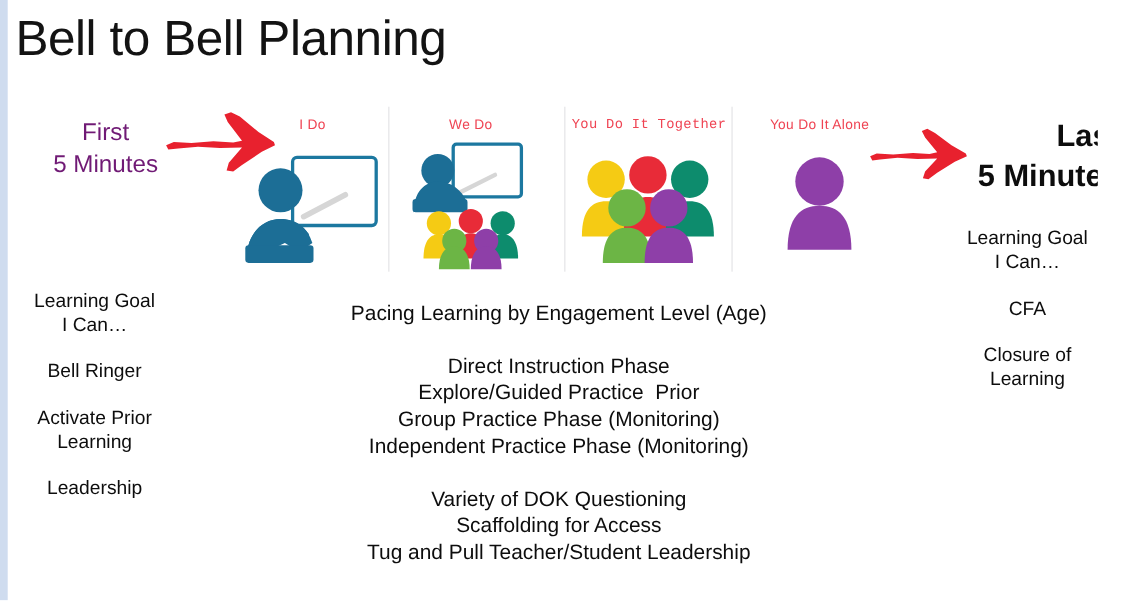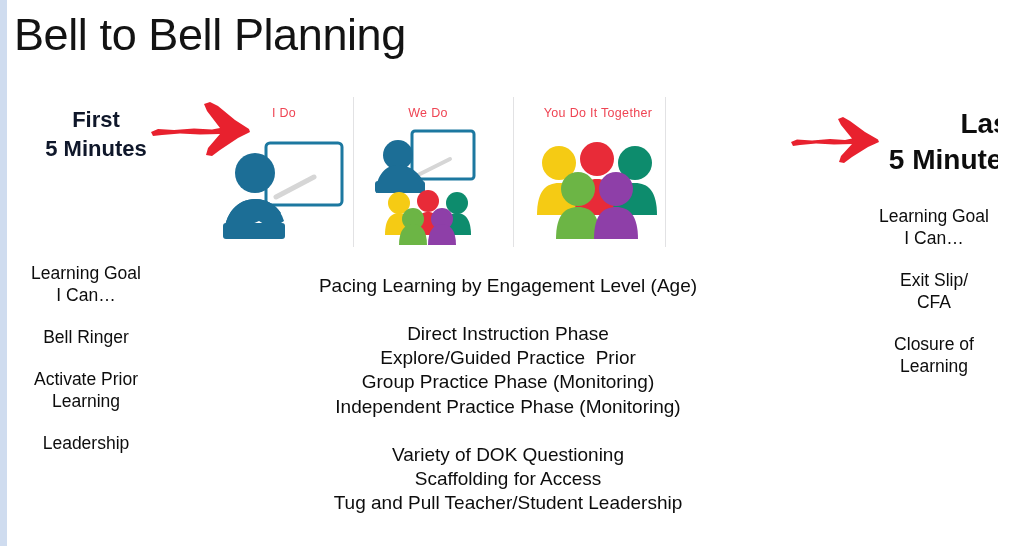--- a/index.html
+++ b/index.html
@@ -93,41 +93,41 @@
     position: absolute;
     top: 0;
     width: 1px;
     height: 150px;
     background: #e2e2e4;
   }
 
   
   .panel-ido       { left: 2px;   width: 140px; }
   .panel-wedo      { left: 142px; width: 148px; }
-  .panel-together  { left: 310px; width: 152px; }
+  .panel-together  { left: 302px; width: 152px; font-family: Liberation Mono, monospace; }
   .panel-alone     { left: 466px; width: 134px; }
   .div-1 { left: 141px; }
   .div-2 { left: 301px; }
   .div-3 { left: 453px; }
 
   
   .arrow {
     position: absolute;
   }
 
   
   .first-label {
     position: absolute;
     left: 28px;
     top: 106px;
     width: 136px;
     text-align: center;
     font-size: 22px;
-    font-weight: bold;
-    color: #0f172a;
+    font-weight: normal;
+    color: #701a75;
     line-height: 1.3;
   }
   .last-label {
     position: absolute;
     left: 888px;
     top: 106px;
     width: 130px;
     text-align: right;
     font-size: 28px;
     font-weight: bold;
@@ -258,20 +258,29 @@
           <path d="M91,90 C91,66 100,58 113,58 C126,58 135,66 135,90 Z" fill="#0d8c6d"></path>
 
           <circle cx="56" cy="64" r="17" fill="#6cb545"></circle>
           <path d="M34,114 C34,90 43,82 56,82 C69,82 78,90 78,114 Z" fill="#6cb545"></path>
           <circle cx="94" cy="64" r="17" fill="#8e3fa8"></circle>
           <path d="M72,114 C72,90 81,82 94,82 C107,82 116,90 116,114 Z" fill="#8e3fa8"></path>
         </svg>
       </div>
     </div>
 
+    <div class="panel panel-alone">
+      <div class="panel-label">You Do It Alone</div>
+      <div class="panel-art">
+        <svg width="134" height="120" viewBox="0 0 134 120">
+          <circle cx="67" cy="40" r="22" fill="#8e3fa8"></circle>
+          <path d="M38,102 C38,72 50,62 67,62 C84,62 96,72 96,102 Z" fill="#8e3fa8"></path>
+        </svg>
+      </div>
+    </div>
   </div>
 
   <div class="col col-left">
     <div class="blk">Learning Goal</div>
     <div class="blk">I Can…</div>
     <div class="gap-md"></div>
     <div class="blk">Bell Ringer</div>
     <div class="gap-md"></div>
     <div class="blk">Activate Prior</div>
     <div class="blk">Learning</div>
@@ -290,21 +299,20 @@
     <div class="gap-lg"></div>
     <div class="blk">Variety of DOK Questioning</div>
     <div class="blk">Scaffolding for Access</div>
     <div class="blk">Tug and Pull Teacher/Student Leadership</div>
   </div>
 
   <div class="col col-right">
     <div class="blk">Learning Goal</div>
     <div class="blk">I Can…</div>
     <div class="gap-md"></div>
-    <div class="blk">Exit Slip/</div>
     <div class="blk">CFA</div>
     <div class="gap-md"></div>
     <div class="blk">Closure of</div>
     <div class="blk">Learning</div>
   </div>
 
   <div class="edge-right-line"></div>
   <div class="edge-right-fill"></div>
 
 </div>

